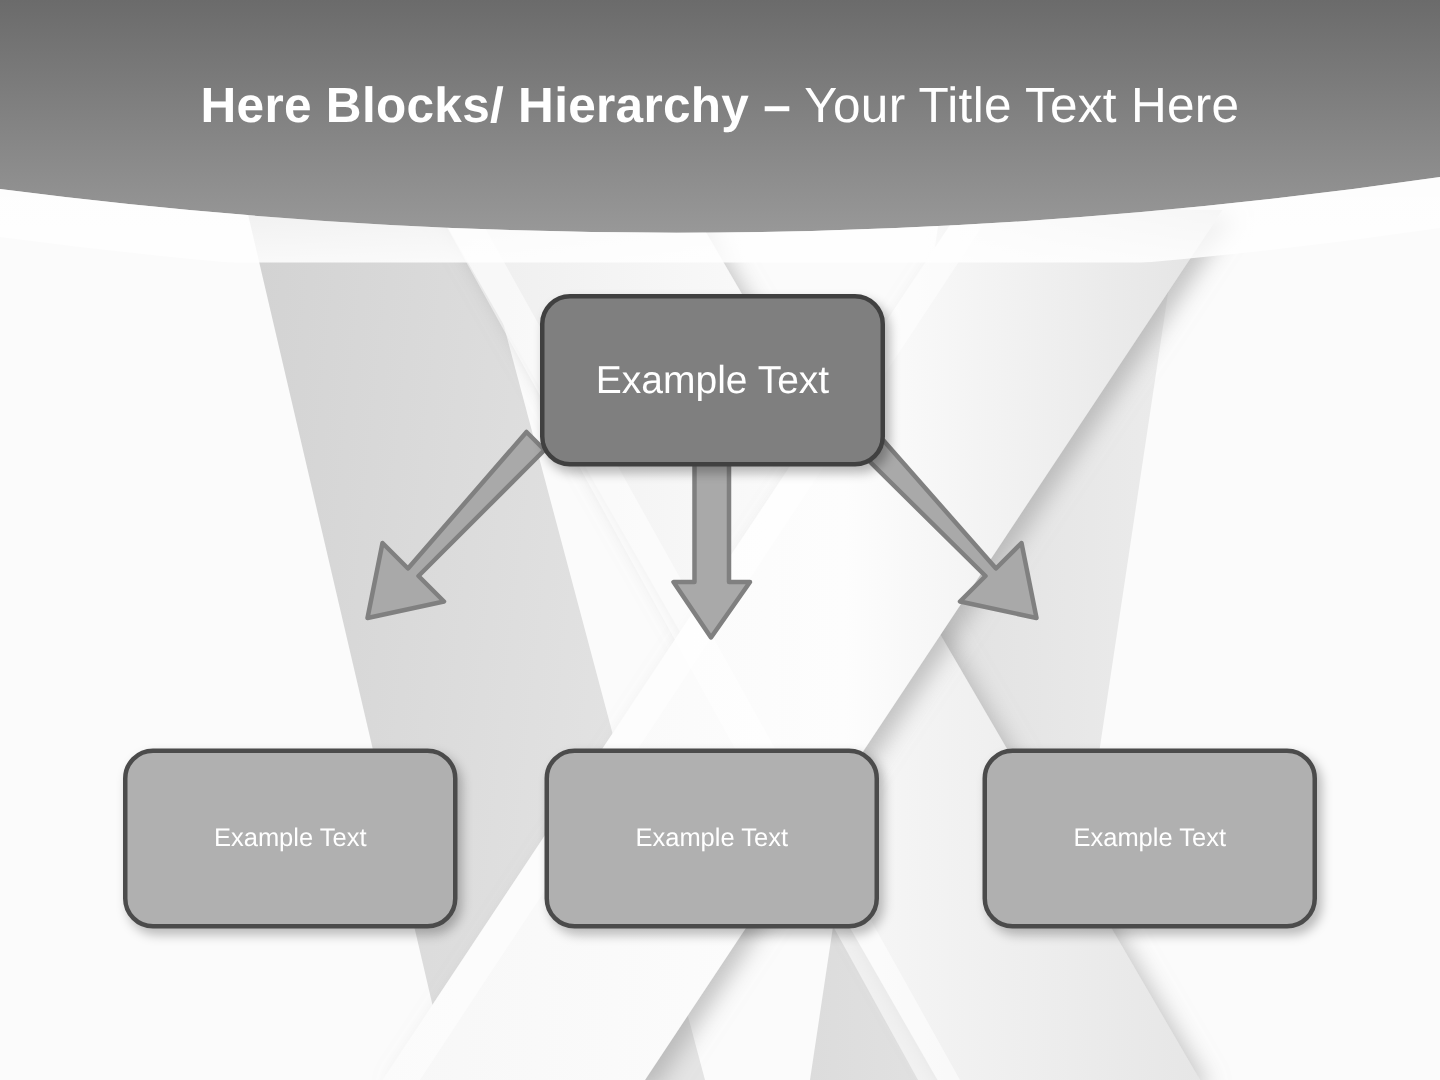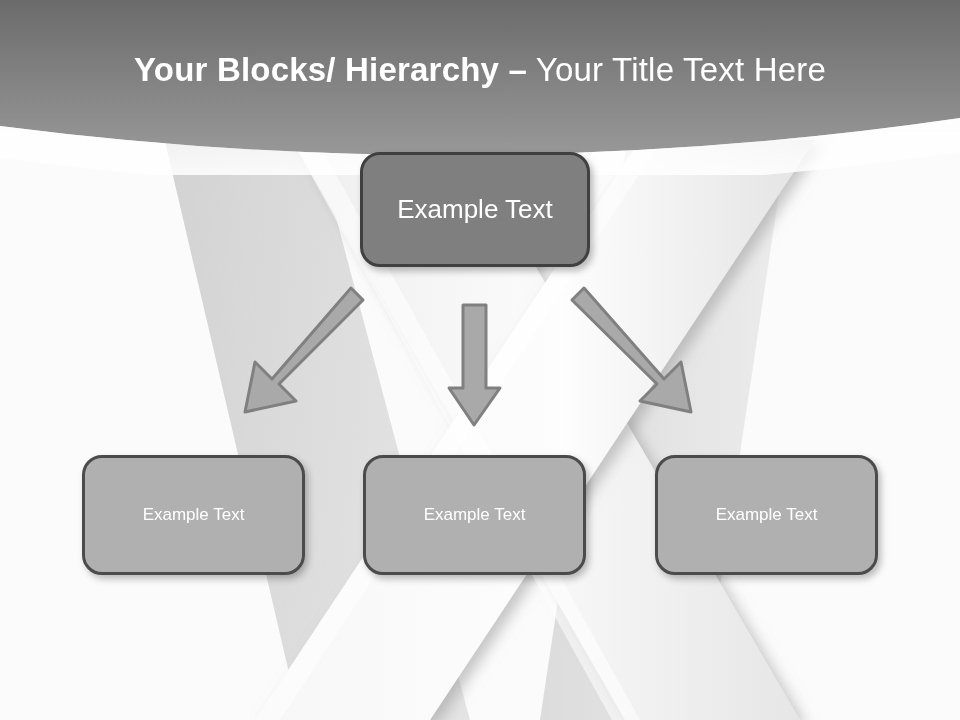--- a/index.html
+++ b/index.html
@@ -65,20 +65,21 @@
   .node {
     position: absolute;
     z-index: 6;
     box-sizing: border-box;
     display: flex;
     align-items: center;
     justify-content: center;
     color: #ffffff;
     border-style: solid;
     text-align: center;
+    margin-top: 44px;
   }
 
   .node-top {
     left: 360px;
     top: 152px;
     width: 230px;
     height: 115px;
     background: #7f7f7f;
     border: 3px solid #404040;
     border-radius: 20px;
@@ -164,21 +165,21 @@
         <stop offset="100%" stop-color="#ffffff" stop-opacity="0.95"></stop>
       </linearGradient>
     </defs>
 
     <path d="M0,0 H960 V118 Q480,188 0,126 Z" fill="url(#hdr)"></path>
 
     <path d="M0,126 Q480,188 960,118 L960,152 Q480,222 0,158 Z" fill="url(#swoosh)"></path>
   </svg>
 
   <div class="title">
-    <span class="t-bold">Your Blocks/ Hierarchy –</span><span class="t-reg"> Your Title Text Here</span>
+    <span class="t-bold">Here Blocks/ Hierarchy –</span><span class="t-reg"> Your Title Text Here</span>
   </div>
 
   <svg class="arrows" viewBox="0 0 960 720">
 
     <g>
       <polygon points="351,288 363,300 279,384 296,401 245,412 255,362 272,379" fill="#a9a9a9" stroke="#808080" stroke-width="3" stroke-linejoin="round"></polygon>
     </g>
 
     <g>
       <polygon points="463,305 486,305 486,388 500,388 474,425 449,388 463,388" fill="#a9a9a9" stroke="#808080" stroke-width="3" stroke-linejoin="round"></polygon>

